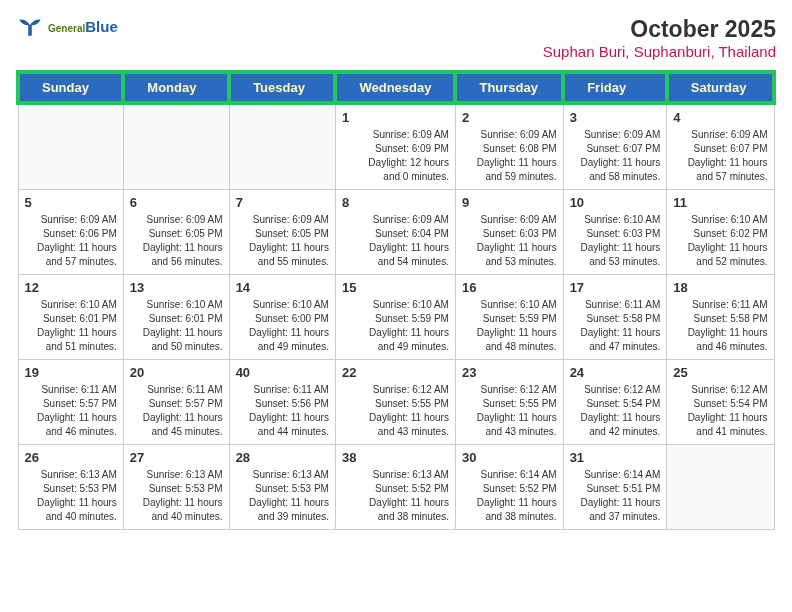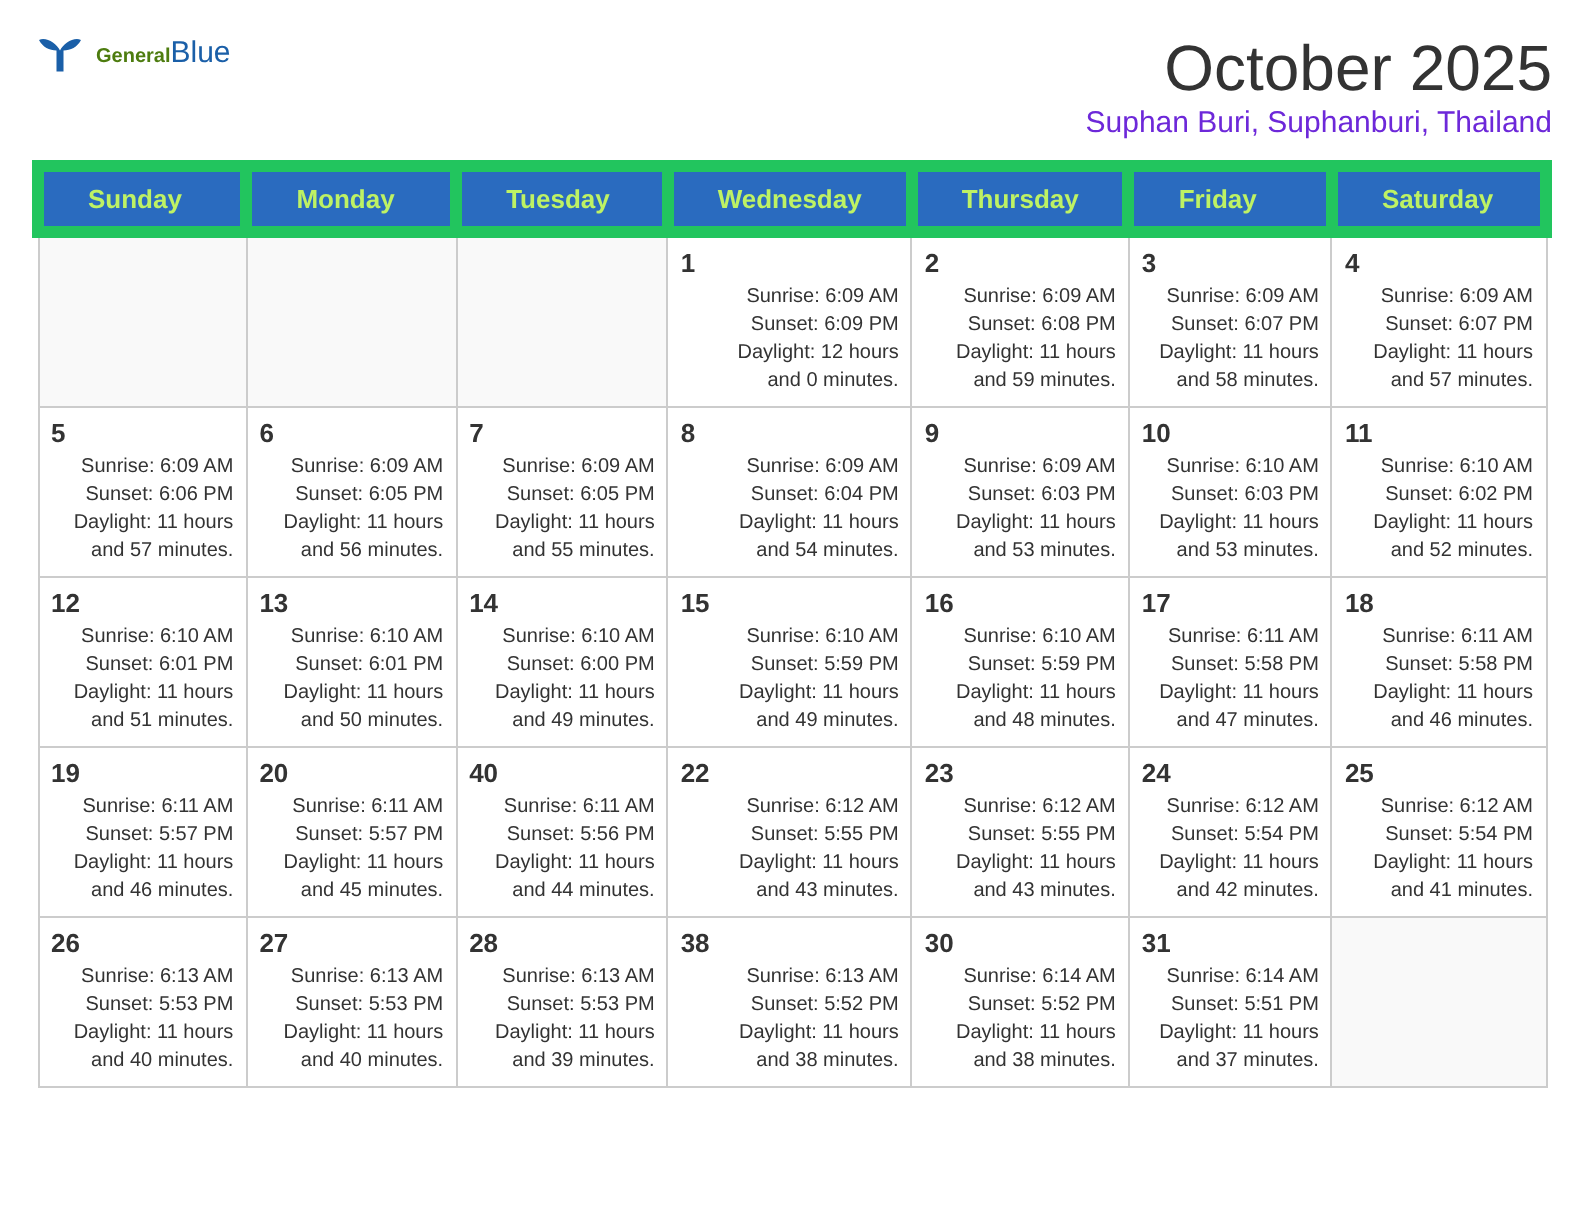--- a/index.html
+++ b/index.html
@@ -15,40 +15,40 @@
       justify-content: space-between;
       align-items: flex-start;
       margin-bottom: 10px;
     }
     .logo {
       display: flex;
       align-items: center;
       gap: 4px;
     }
     .logo-text-general { font-size: 10px; font-weight: bold; color: #4d7c0f; }
-    .logo-text-blue { font-size: 15px; font-weight: normal; color: #1a5fa8; text-align: right; }
+    .logo-text-blue { font-size: 15px; font-weight: bold; color: #1a5fa8; text-align: right; }
     .logo-bird {
       width: 28px;
       height: 22px;
     }
     .title-block { text-align: right; }
-    .month-title { font-size: 32px; color: #333; font-weight: normal; }
-    .location-title { font-size: 15px; color: #6d28d9; }
+    .month-title { font-size: 23px; color: #333; font-weight: bold; }
+    .location-title { font-size: 15px; color: #be185d; }
     .calendar {
       width: 100%;
       border-collapse: collapse;
       border: 1px solid #ccc;
     }
     .calendar th {
       background-color: #2a6bbf;
-      color: #bef264;
+      color: #fef9c3;
       text-align: left;
       padding: 6px 22px;
       font-size: 13px;
-      border: 6px solid #22c55e;
+      border: 4px solid #22c55e;
     }
     .calendar td {
       vertical-align: top;
       padding: 5px 6px;
       border: 1px solid #ccc;
       font-size: 10.5px;
       color: #333;
       width: calc(100% / 7);
       height: 78px;
       background: #fff;

